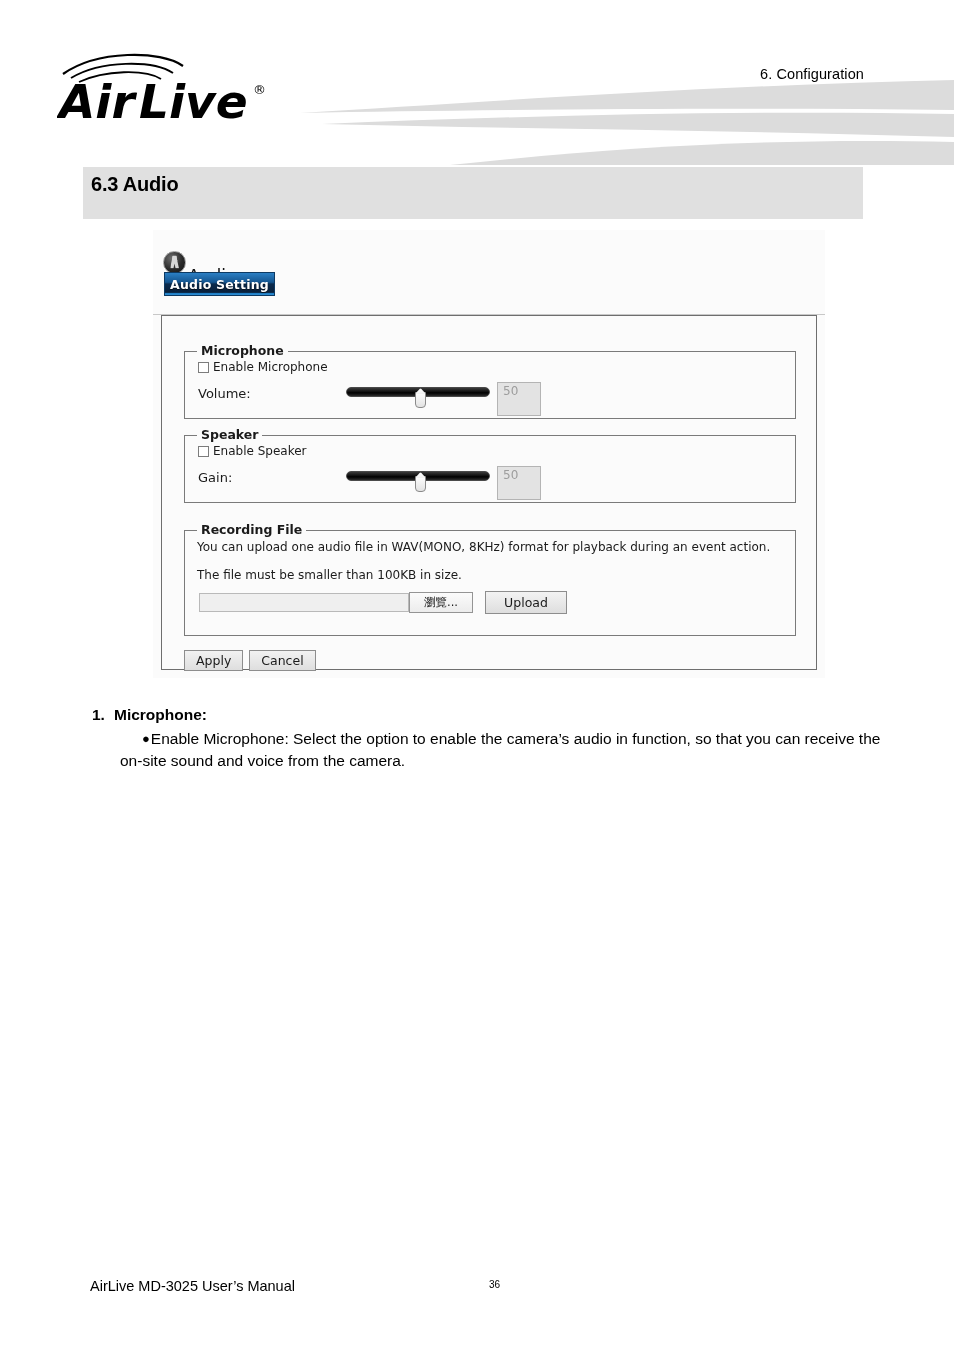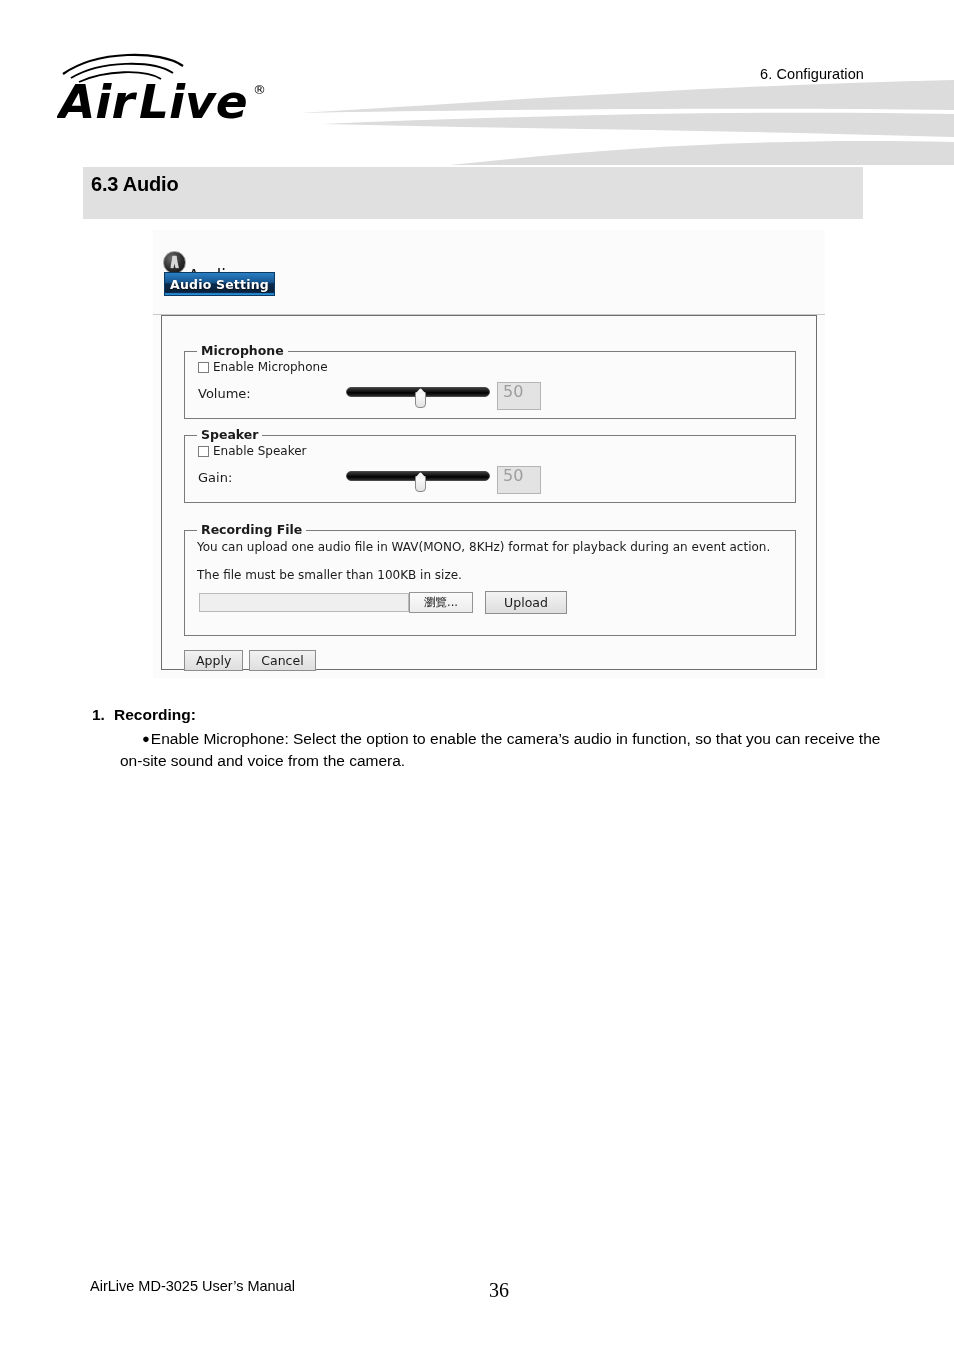--- a/index.html
+++ b/index.html
@@ -244,26 +244,26 @@
     border: 1px solid #8a8a8a;
     border-bottom: none;
     clip-path: polygon(50% 0%, 100% 100%, 0% 100%);
     box-sizing: border-box;
   }
   .slider-value {
     position: absolute;
     left: 299px;
     top: 0px;
     width: 44px;
-    height: 28px;
+    height: 34px;
     background: #e3e3e3;
     border: 1px solid #b4b4b4;
     box-sizing: border-box;
     color: #9d9d9d;
-    font-size: 16px;
+    font-size: 12px;
     line-height: 17px;
     padding-left: 5px;
     font-family: "DejaVu Sans", sans-serif;
   }
 
   .rec-text {
     position: absolute;
     left: 12px;
     font-size: 12px;
     color: #1b1b1b;
@@ -399,23 +399,23 @@
     position: absolute;
     left: 90px;
     top: 0;
     font-size: 14.5px;
     color: #000;
   }
   #footer-page {
     position: absolute;
     left: 489px;
     top: 1px;
-    font-size: 20px;
+    font-size: 10px;
     color: #000;
-    font-family: Liberation Serif, serif;
+    font-family: Liberation Sans, sans-serif;
   }
 </style>
 </head>
 <body>
 
 <div id="header">
 
   <svg id="brand-logo" viewBox="0 0 240 80" xmlns="http://www.w3.org/2000/svg">
 
     <path d="M6 26 C 40 2, 104 2, 126 18" stroke="#000" stroke-width="2.2" fill="none"></path>
@@ -494,21 +494,21 @@
       <div class="action-button">Cancel</div>
     </div>
 
   </div>
 </div>
 
 <div id="body-text">
 
   <div class="num-item">
     <div class="num-head">
-      <span class="num">1.</span><span>Recording:</span>
+      <span class="num">1.</span><span>Microphone:</span>
     </div>
     <div class="bullet-line hang">
       <span class="bullet-dot">●</span><span>Enable Microphone: Select the option to enable the camera’s audio in function, so that you can receive the on-site sound and voice from the camera.</span>
     </div>
   </div>
 
 
 
 </div>
 

